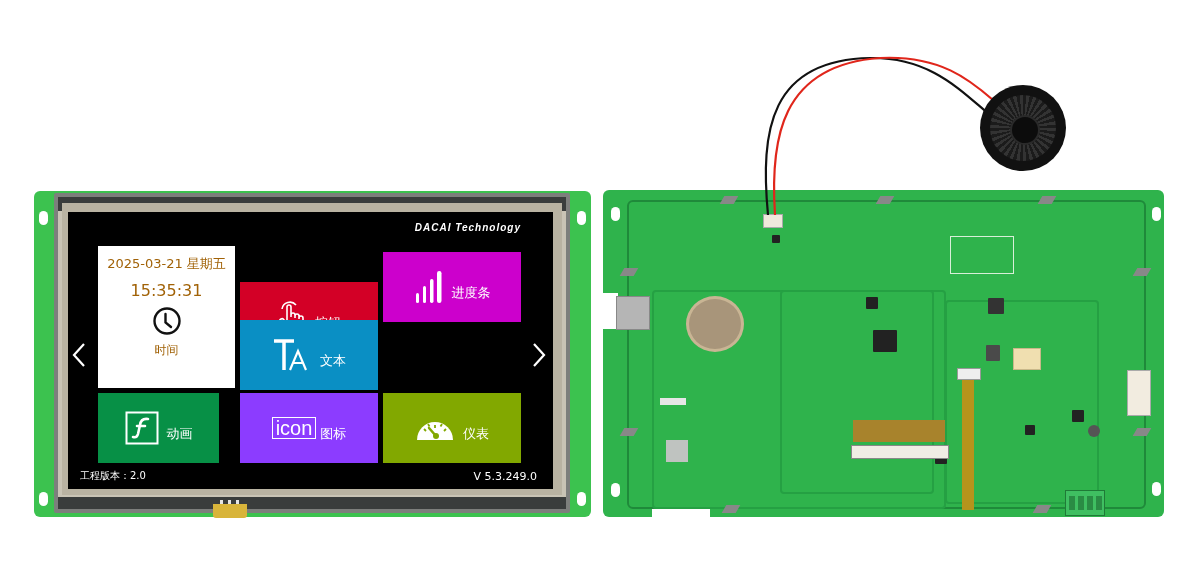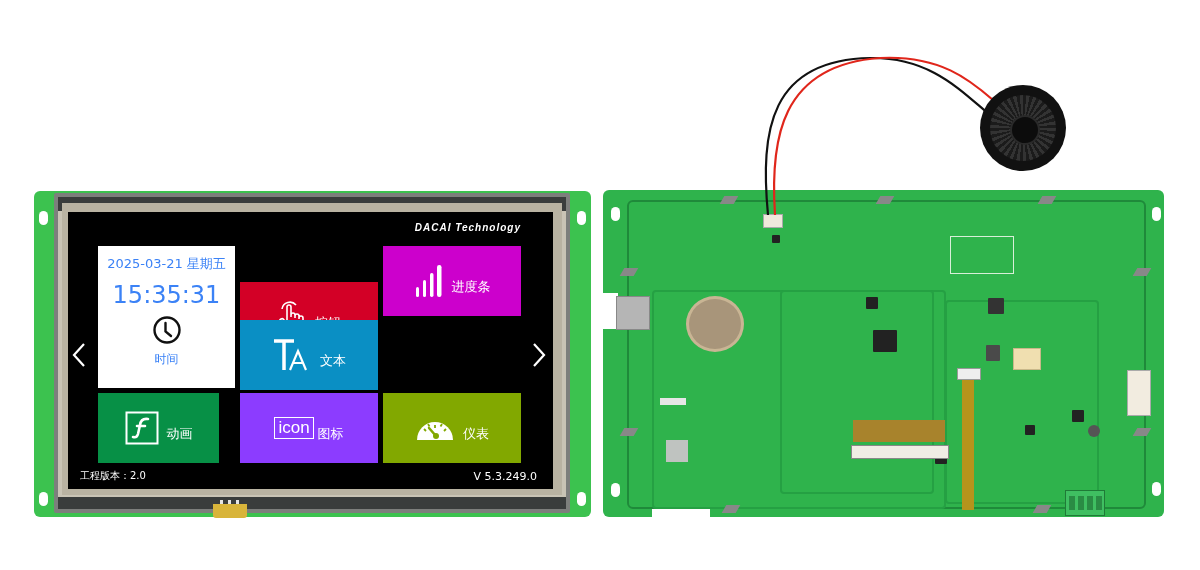--- a/index.html
+++ b/index.html
@@ -14,23 +14,23 @@
   .touch-edge-bottom { position:absolute; left:58px; top:497px; width:508px; height:12px; background:#3a3d3c; }
   .touch-inner { position:absolute; left:62px; top:203px; width:500px; height:292px; background:#b9b3a2; }
   .screen { position:absolute; left:68px; top:212px; width:485px; height:277px; background:#000; }
   .fpc-tab { position:absolute; left:213px; top:504px; width:34px; height:14px; background:#d8b43a; border-radius:0 0 3px 3px; }
   .fpc-pin { position:absolute; top:500px; width:3px; height:6px; background:#e5e5e5; }
 
   .brand { position:absolute; right:32px; top:10px; color:#fff; font-style:italic; font-weight:bold; font-size:10px; letter-spacing:1px; font-family:"Liberation Sans", sans-serif; }
 
   .tile { position:absolute; display:flex; align-items:center; justify-content:center; color:#fff; }
   .tile-label { font-size:13px; margin-left:8px; margin-top:12px; color:#fff; }
-  .time-tile { position:absolute; left:30px; top:34px; width:137px; height:142px; background:#fff; color:#3b82f6; text-align:center; }
+  .time-tile { position:absolute; left:30px; top:34px; width:137px; height:142px; background:#fff; color:#a16207; text-align:center; }
   .date-text { margin-top:9px; font-size:13px; }
-  .clock-text { margin-top:8px; font-size:24px; font-family:"DejaVu Sans", sans-serif; }
+  .clock-text { margin-top:8px; font-size:16px; font-family:"DejaVu Sans", sans-serif; }
   .clock-icon { margin:6px auto 0; width:30px; height:30px; }
   .time-label { font-size:12px; margin-top:2px; }
 
   .nav-arrow { position:absolute; width:16px; height:26px; cursor:pointer; }
 
   .footer-left { position:absolute; left:12px; bottom:6px; color:#fff; font-size:10px; }
   .footer-right { position:absolute; right:16px; bottom:6px; color:#fff; font-size:11px; }
 
   
   .back-pcb { position:absolute; left:603px; top:190px; width:561px; height:327px; background:#2fb34c; border-radius:6px; }
@@ -90,21 +90,21 @@
     </div>
 
     <div class="tile" style="left:172px;top:34px;width:138px;height:70px;background:#d30026;margin-top:36px;">
       <svg width="30" height="36" viewBox="0 0 30 36">
         <path d="M5 10 A8 8 0 0 1 19 6" fill="none" stroke="#fff" stroke-width="1.6"></path>
         <path d="M10 26 L10 8 A2 2 0 0 1 14 8 L14 18 M14 16 A2 2 0 0 1 18 16 L18 19 M18 17 A2 2 0 0 1 22 17 L22 20 M22 19 A2 2 0 0 1 26 19 L26 27 Q26 34 19 34 L14 34 Q10 34 7 30 L3 23 A2 2 0 0 1 7 21 L10 25" fill="none" stroke="#fff" stroke-width="1.6" stroke-linejoin="round"></path>
       </svg>
       <span class="tile-label">按钮</span>
     </div>
 
-    <div class="tile" style="left:315px;top:34px;width:138px;height:70px;background:#cc00cc;">
+    <div class="tile" style="left:315px;top:40px;width:138px;height:70px;background:#cc00cc;">
       <svg width="30" height="36" viewBox="0 0 30 36">
         <rect x="2" y="24" width="3" height="10" rx="1.5" fill="#fff"></rect>
         <rect x="9" y="17" width="3" height="17" rx="1.5" fill="#fff"></rect>
         <rect x="16" y="10" width="3.5" height="24" rx="1.7" fill="#fff"></rect>
         <rect x="23" y="2" width="4.5" height="32" rx="2.2" fill="#fff"></rect>
       </svg>
       <span class="tile-label">进度条</span>
     </div>
 
     <div class="tile" style="left:172px;top:108px;width:138px;height:70px;background:#0a8fc4;">
@@ -118,21 +118,21 @@
 
     <div class="tile" style="left:30px;top:181px;width:121px;height:70px;background:#079046;">
       <svg width="34" height="34" viewBox="0 0 34 34">
         <rect x="1.5" y="1.5" width="31" height="31" fill="none" stroke="#fff" stroke-width="2"></rect>
         <path d="M23 8 Q16 7 15 14 L13 23 Q12 27 8 26 M12 15 L20 15" fill="none" stroke="#fff" stroke-width="2.6" stroke-linecap="round"></path>
       </svg>
       <span class="tile-label">动画</span>
     </div>
 
     <div class="tile" style="left:172px;top:181px;width:138px;height:70px;background:#8c3cff;">
-      <span style="border:1.5px solid #fff;padding:0 3px;font-size:17px;line-height:20px;font-family:'Liberation Sans',sans-serif;">icon</span>
+      <span style="border:1.5px solid #fff;padding:0 3px;font-size:20px;line-height:20px;font-family:'Liberation Sans',sans-serif;">icon</span>
       <span class="tile-label" style="margin-left:4px;">图标</span>
     </div>
 
     <div class="tile" style="left:315px;top:181px;width:138px;height:70px;background:#82a800;">
       <svg width="40" height="28" viewBox="0 0 40 28">
         <path d="M2 26 A18 18 0 0 1 38 26 Z" fill="#fff"></path>
         <path d="M20 11 L20 14 M9 15 L11 17 M31 15 L29 17 M13 10 L14.5 12.5 M27 10 L25.5 12.5" stroke="#82a800" stroke-width="1.8"></path>
         <path d="M14 14 L21 22" stroke="#82a800" stroke-width="2.5" stroke-linecap="round"></path>
         <circle cx="21" cy="22" r="3" fill="#82a800"></circle>
       </svg>

